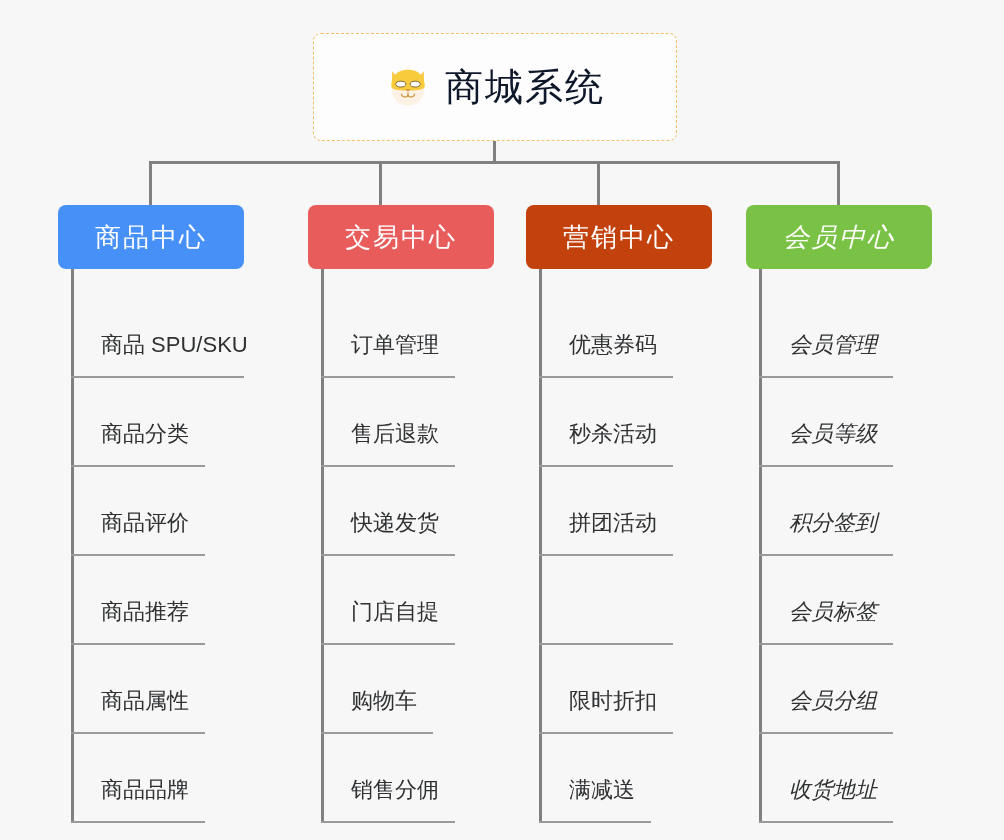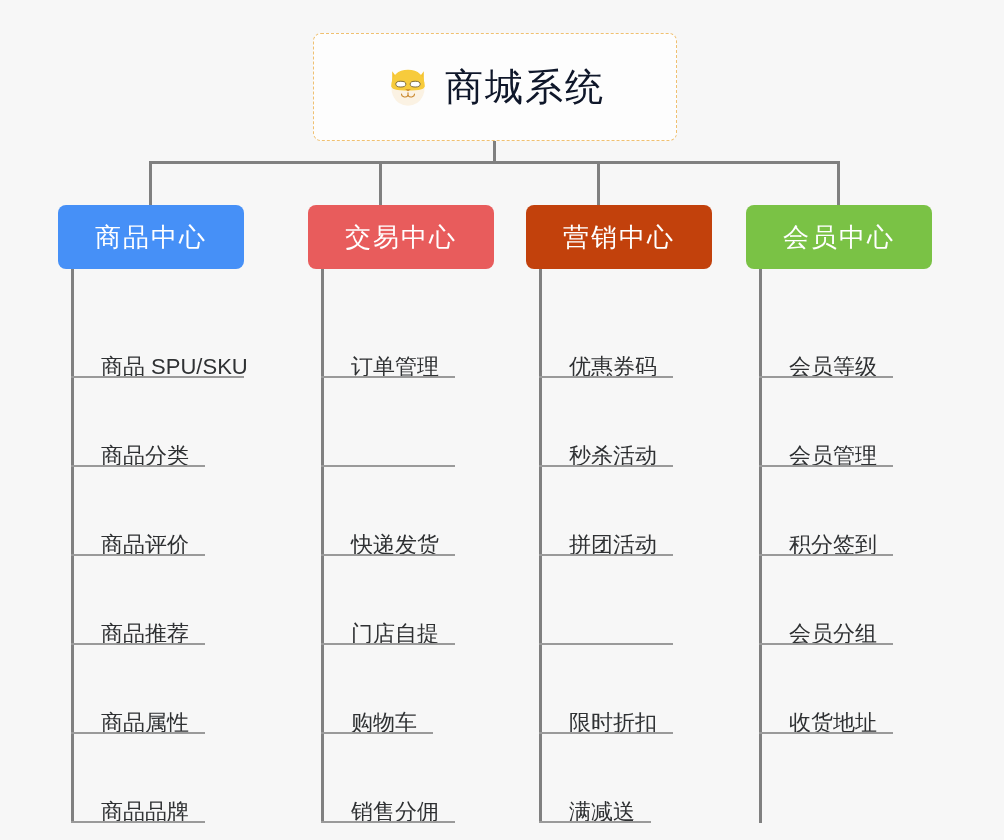--- a/index.html
+++ b/index.html
@@ -115,21 +115,21 @@
     position: absolute;
     left: 13px;
     bottom: 0;
     height: 2px;
     background: #9a9a9a;
   }
   .leaf-label {
     font-size: 22px;
     color: #2f3133;
     white-space: nowrap;
-    padding: 0 14px 0 30px;
+    padding: 0 14px 22px 30px;
     line-height: 1;
   }
 
   
 </style>
 </head>
 <body>
 
 <div id="mindmap">
 
@@ -197,20 +197,21 @@
         <div class="branch-header" style="background: rgb(232, 92, 92); width: 186px;">
           <span>交易中心</span>
         </div>
         <div class="leaf-list">
           <div class="leaf-trunk" style="height: 554px;"></div>
           <div class="leaf-item">
             <span class="leaf-label">订单管理</span>
             <div class="leaf-underline" style="width: 134px;"></div>
           </div>
           <div class="leaf-item">
+            <span class="leaf-label">售后退款</span>
             <div class="leaf-underline" style="width: 134px;"></div>
           </div>
           <div class="leaf-item">
             <span class="leaf-label">快递发货</span>
             <div class="leaf-underline" style="width: 134px;"></div>
           </div>
           <div class="leaf-item">
             <span class="leaf-label">门店自提</span>
             <div class="leaf-underline" style="width: 134px;"></div>
           </div>
@@ -248,39 +249,43 @@
           <div class="leaf-item">
             <span class="leaf-label">限时折扣</span>
             <div class="leaf-underline" style="width: 134px;"></div>
           </div>
           <div class="leaf-item">
             <span class="leaf-label">满减送</span>
             <div class="leaf-underline" style="width: 112px;"></div>
           </div>
         </div>
       </div>
-      <div class="branch" style="left: 746px; width: 186px;">
+      <div class="branch" style="left: 746px; width: 186px; font-style: italic;">
         <div class="branch-header" style="background: rgb(122, 194, 69); width: 186px;">
           <span>会员中心</span>
         </div>
         <div class="leaf-list">
           <div class="leaf-trunk" style="height: 554px;"></div>
           <div class="leaf-item">
+            <span class="leaf-label">会员管理</span>
+            <div class="leaf-underline" style="width: 134px;"></div>
+          </div>
+          <div class="leaf-item">
             <span class="leaf-label">会员等级</span>
             <div class="leaf-underline" style="width: 134px;"></div>
           </div>
           <div class="leaf-item">
-            <span class="leaf-label">会员管理</span>
-            <div class="leaf-underline" style="width: 134px;"></div>
-          </div>
-          <div class="leaf-item">
             <span class="leaf-label">积分签到</span>
             <div class="leaf-underline" style="width: 134px;"></div>
           </div>
           <div class="leaf-item">
+            <span class="leaf-label">会员标签</span>
+            <div class="leaf-underline" style="width: 134px;"></div>
+          </div>
+          <div class="leaf-item">
             <span class="leaf-label">会员分组</span>
             <div class="leaf-underline" style="width: 134px;"></div>
           </div>
           <div class="leaf-item">
             <span class="leaf-label">收货地址</span>
             <div class="leaf-underline" style="width: 134px;"></div>
           </div>
         </div>
       </div>
     </div>

